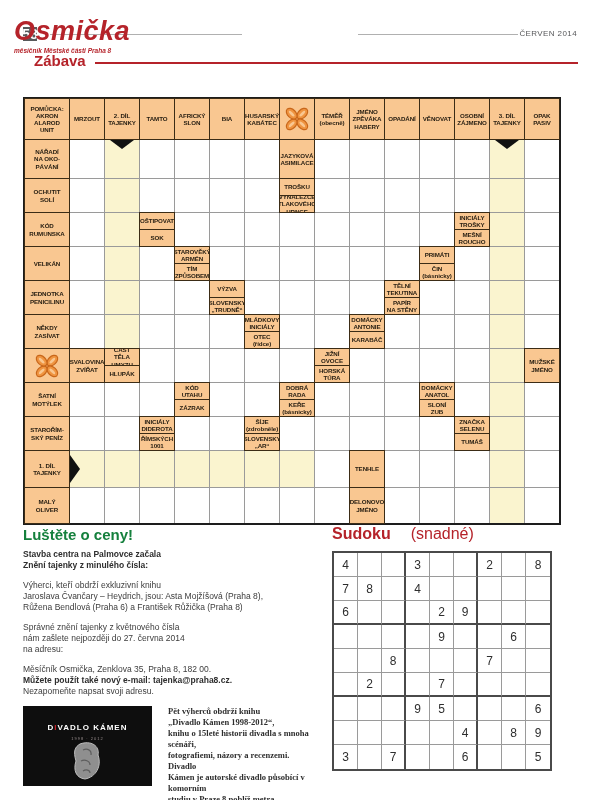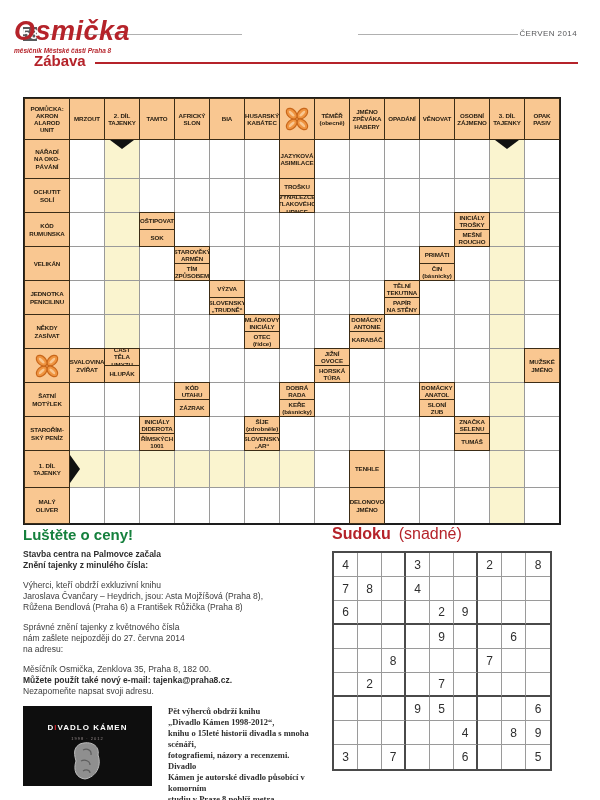--- a/index.html
+++ b/index.html
@@ -50,21 +50,21 @@
       font-size:8px;font-weight:bold;letter-spacing:1px;}
   .cover .ctitle .accent{color:#cc2229;}
   .cover .cyears{position:absolute;top:27px;left:0;width:100%;text-align:center;color:#9a8f8f;
       font-size:4px;letter-spacing:1px;}
   .cover .stone{position:absolute;left:48px;bottom:5px;}
   .book-text{margin-left:16px;font-family:Liberation Serif, serif;}
 
   
   .sudoku-head{position:absolute;left:332px;top:525px;font-size:16px;color:#b5232a;}
   .sudoku-head .sd-title{font-weight:bold;}
-  .sudoku-head .sd-diff{font-weight:normal;margin-left:8px;}
+  .sudoku-head .sd-diff{font-weight:normal;margin-left:20px;}
   .sudoku{position:absolute;left:332px;top:551px;display:grid;
       grid-template-columns:repeat(9,24px);grid-template-rows:repeat(9,24px);
       border:2px solid #4a4a4a;background:#fff;}
   .sd-cell{border-right:1px solid #9a9a9a;border-bottom:1px solid #9a9a9a;
       display:flex;align-items:center;justify-content:center;
       font-size:12px;color:#2e2e2e;background:#fff;}
   .sd-cell.br{border-right:2px solid #4a4a4a;}
   .sd-cell.bb{border-bottom:2px solid #4a4a4a;}
   .sd-cell.er{border-right:none;}
   .sd-cell.eb{border-bottom:none;}

